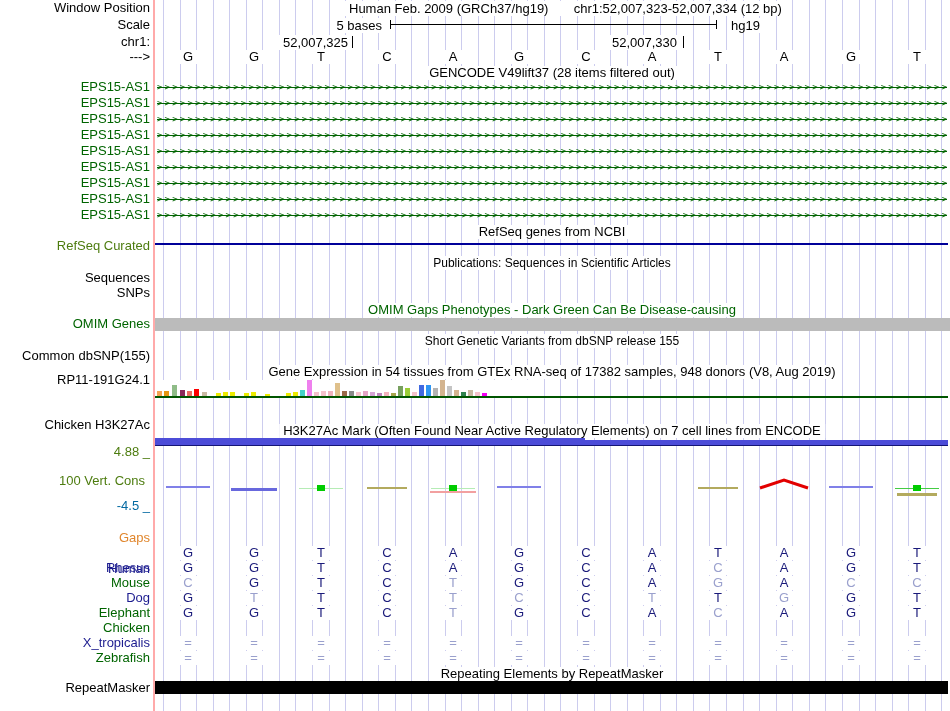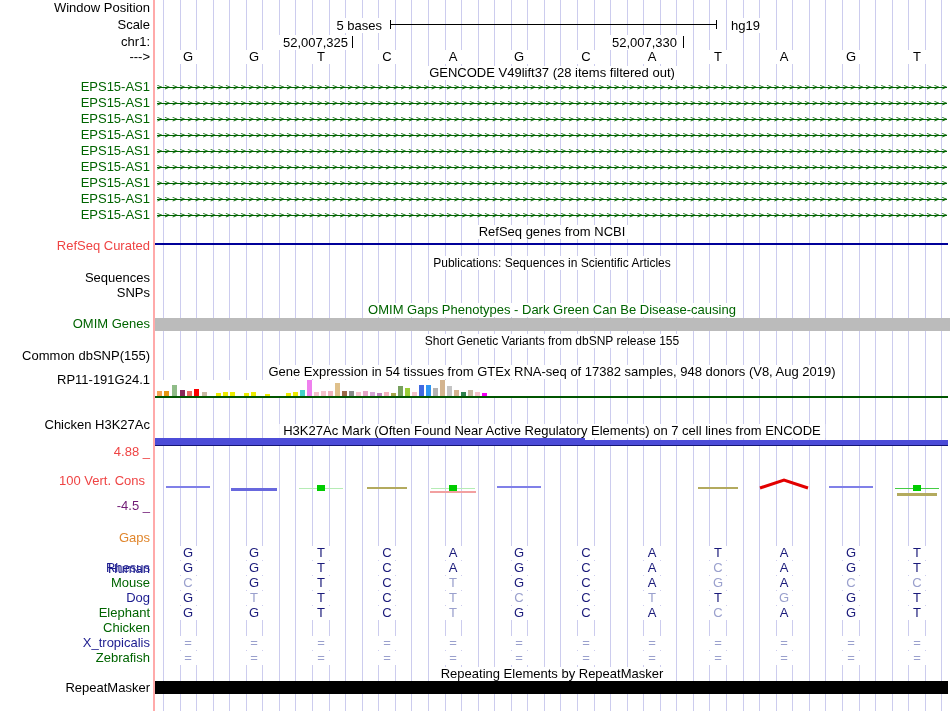--- a/index.html
+++ b/index.html
@@ -6,23 +6,23 @@
   #browser{position:relative;width:950px;height:711px;background:#fff;overflow:hidden;
            font-family:"Liberation Sans",sans-serif;font-size:13px;color:#000;}
   .abs{position:absolute;white-space:nowrap;}
   .rlab{position:absolute;right:800px;white-space:nowrap;z-index:4;line-height:14px;}
   .title{position:absolute;left:552px;transform:translateX(-50%);background:#fff;
          padding:0 4px;z-index:3;white-space:nowrap;line-height:14px;}
   .cell{position:absolute;transform:translateX(-50%);background:#fff;padding:0 7px;
         z-index:3;line-height:14px;}
   .navy{color:#1c1c8f}
   .green{color:#006400}
-  .blue{color:#ef4444}
+  .blue{color:#4d7c0f}
   .orange{color:#e0862d}
-  .redlab{color:#701a75}
+  .redlab{color:#0369a1}
   .dim{color:#9aa0cd}
   .dark{color:#1a1a7a}
   .whitebg{background:#fff;padding:0 4px;z-index:3;}
   #grid{position:absolute;left:155px;top:0;width:795px;height:711px;z-index:0;
         background:repeating-linear-gradient(to right,#ccccee 0px,#ccccee 1px,transparent 1px,transparent 16.56px);
         background-position:8px 0;}
   #pinkline{position:absolute;left:153px;top:0;width:2px;height:711px;background:#ffaaaa;z-index:1;}
   .trackgfx{position:absolute;z-index:1;}
   .arrowrow{position:absolute;left:157px;width:790px;height:10px;overflow:hidden;z-index:2;
             font-family:"DejaVu Sans Mono",monospace;font-size:9px;line-height:10px;
@@ -37,20 +37,25 @@
 
 <div id="browser">
   <div id="grid"></div>
   <div id="pinkline"></div>
 
   <div class="rlab" style="top:1px">Window Position</div>
   <div class="rlab" style="top:18px">Scale</div>
   <div class="rlab" style="top:35px">chr1:</div>
   <div class="rlab" style="top:50px">---&gt;</div>
 
+  <div class="abs whitebg" style="left:345px;top:1px">
+    <span>Human Feb. 2009 (GRCh37/hg19)</span>
+    <span style="display:inline-block;width:18px"></span>
+    <span>chr1:52,007,323-52,007,334 (12 bp)</span>
+  </div>
   <div class="abs whitebg" style="top:18px;right:564px">5 bases</div>
   <div class="trackgfx" style="left:390px;top:24px;width:327px;height:1px;background:#000"></div>
   <div class="tick" style="left:390px;top:20px;height:9px"></div>
   <div class="tick" style="left:716px;top:20px;height:9px"></div>
   <div class="abs whitebg" style="left:727px;top:18px">hg19</div>
 
   <div class="abs whitebg" style="top:35px;right:598px">52,007,325</div>
   <div class="tick" style="left:352px;top:36px;height:12px"></div>
   <div class="abs whitebg" style="top:35px;right:269px">52,007,330</div>
   <div class="tick" style="left:683px;top:36px;height:12px"></div>

